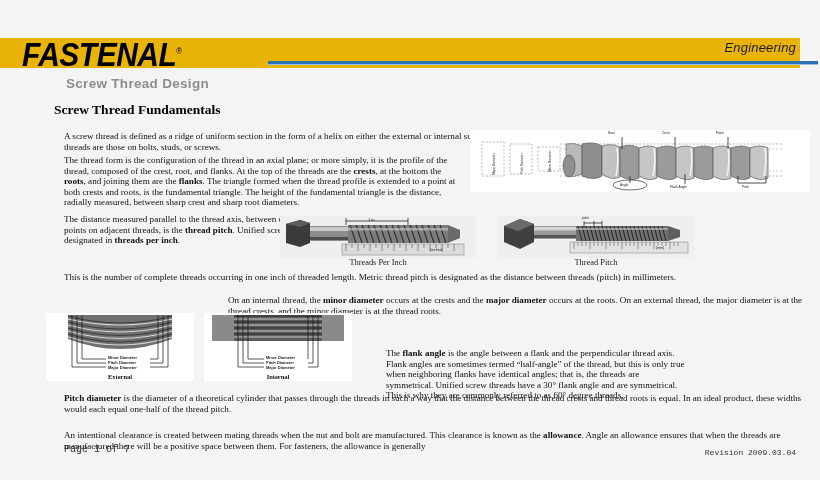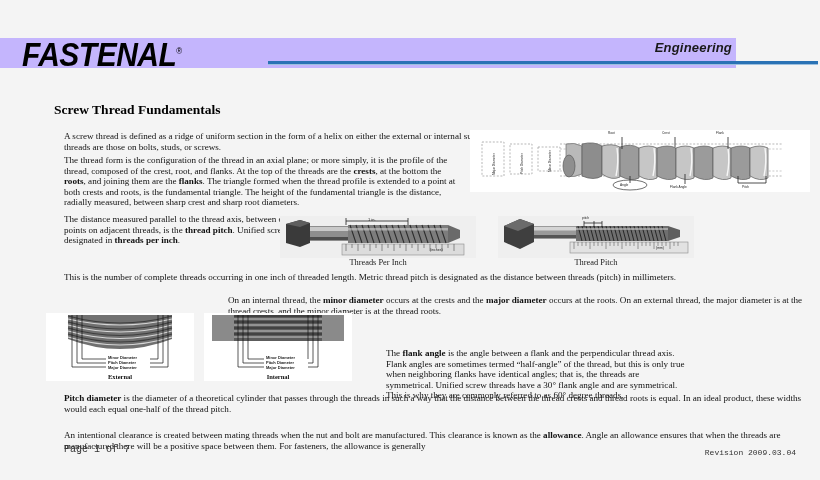--- a/index.html
+++ b/index.html
@@ -17,23 +17,23 @@
   .page {
     position: relative;
     width: 820px;
     height: 480px;
     background: #f4f4f4;
   }
   
   .header {
     position: absolute;
     left: 0; top: 38px;
-    width: 736px;
+    width: 800px;
     height: 30px;
-    background: #c4b5fd;
+    background: #eab308;
   }
   .logo {
     position: absolute;
     left: 22px;
     top: -2px;
     font-family: "Liberation Sans", sans-serif;
     font-weight: bold;
     font-style: italic;
     font-size: 30px;
     letter-spacing: -0.5px;
@@ -63,21 +63,21 @@
     width: 550px;
     height: 1px;
     background: #9dc0de;
   }
   .dept {
     position: absolute;
     right: 4px;
     top: 2px;
     font-family: "Liberation Sans", sans-serif;
     font-style: italic;
-    font-weight: bold;
+    font-weight: normal;
     font-size: 13px;
     color: #1a1a1a;
     letter-spacing: 0.2px;
   }
   
   .sheet {
     position: absolute;
     left: 18px;
     top: 68px;
     width: 790px;
@@ -217,20 +217,21 @@
 
   <div class="header">
     <div class="logo"><span>FASTENAL</span><span class="reg">®</span></div>
     <div class="header-rule"></div>
     <div class="header-rule-shadow"></div>
     <div class="dept">Engineering</div>
   </div>
 
   <div class="sheet">
 
+    <div class="doc-title">Screw Thread Design</div>
     <div class="sec-title">Screw Thread Fundamentals</div>
 
     <p class="para" id="p1">A screw thread is defined as a ridge of uniform section in the form of a helix on either the external or internal surface of a cylinder.  Internal threads refer to those on nuts and tapped holes, while external threads are those on bolts, studs, or screws.</p>
 
     <p class="para" id="p2"><span>The thread form is the configuration of the thread in an axial plane; or more simply, it is the profile of the thread, composed of the crest, root, and flanks.  At the top of the threads are the </span><b>crests</b><span>, at the bottom the </span><b>roots</b><span>, and joining them are the </span><b>flanks</b><span>.  The triangle formed when the thread profile is extended to a point at both crests and roots, is the fundamental triangle.  The height of the fundamental triangle is the distance, radially measured, between sharp crest and sharp root diameters.</span></p>
 
     <p class="para" id="p3"><span>The distance measured parallel to the thread axis, between corresponding points on adjacent threads, is the </span><b>thread pitch</b><span>.  Unified screw threads are designated in </span><b>threads per inch</b><span>.</span></p>
 
     <p class="para" id="p4">This is the number of complete threads occurring in one inch of threaded length.   Metric thread pitch is designated as the distance between threads (pitch) in millimeters.</p>
 

